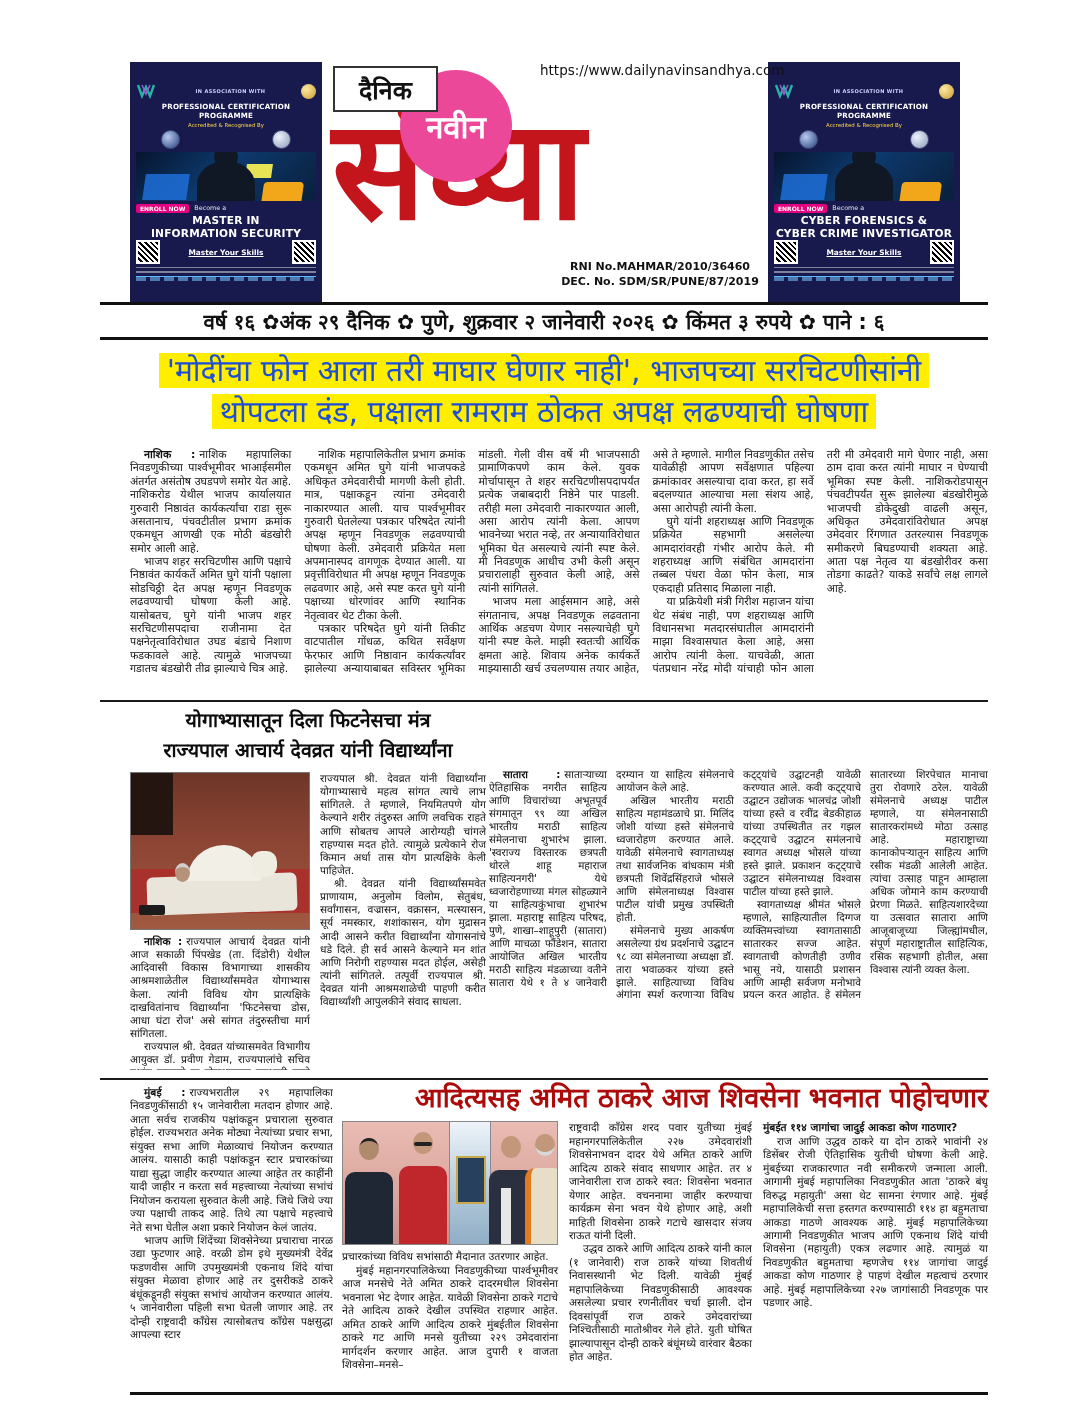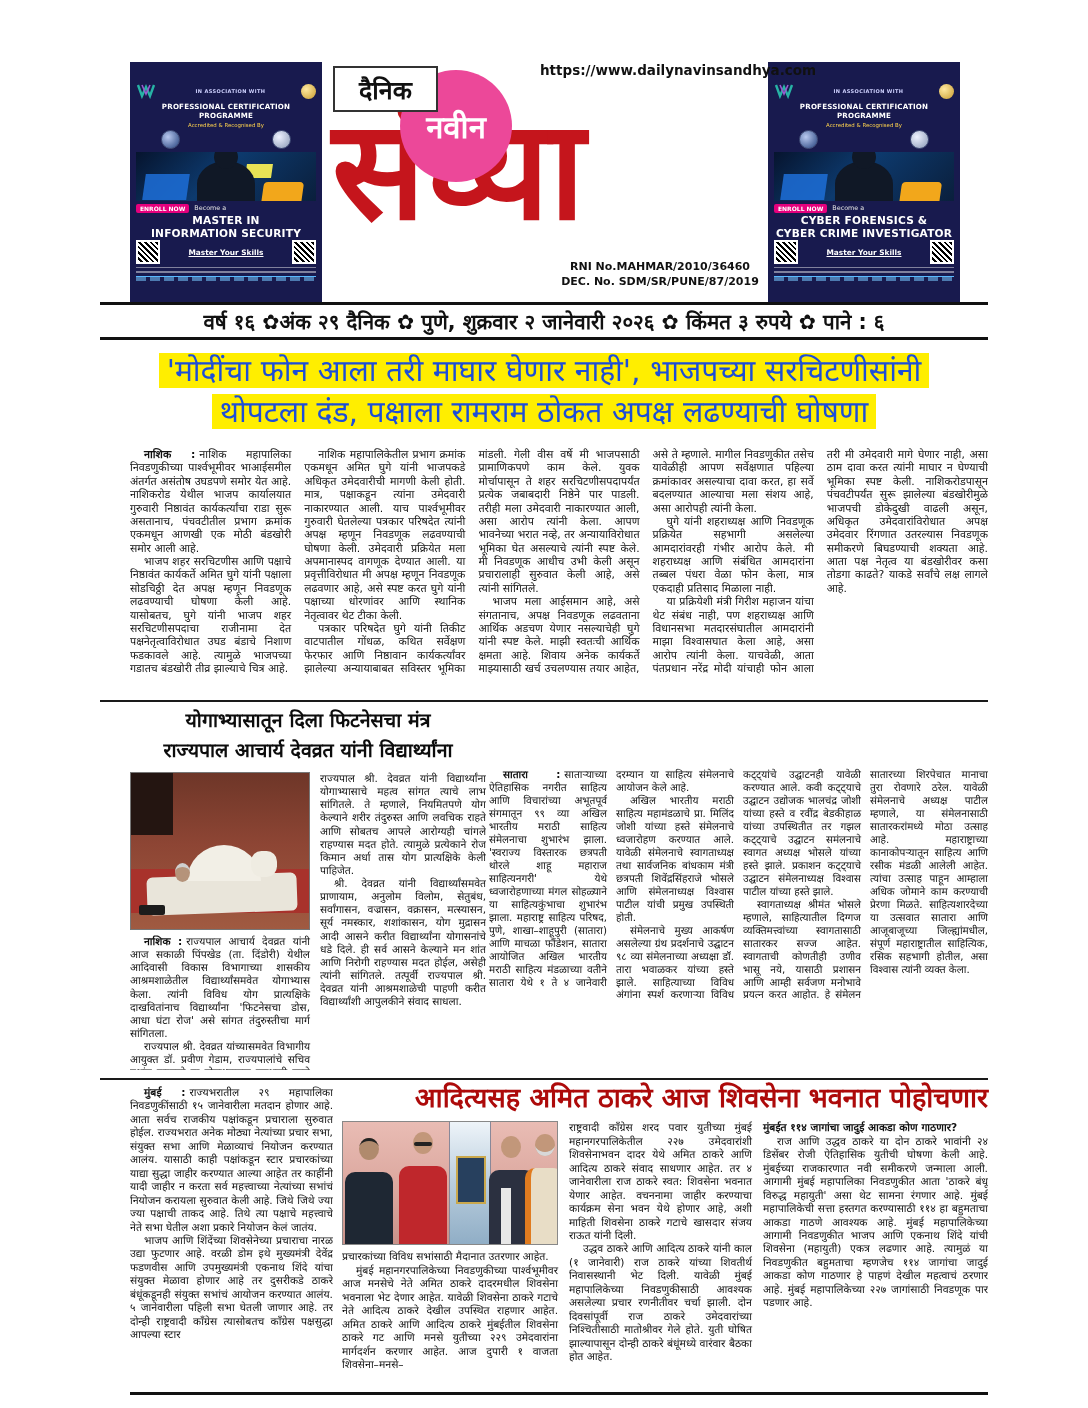--- a/index.html
+++ b/index.html
@@ -36,21 +36,21 @@
   .contactbar{width:100%;height:7px;border-top:1px solid #58b9ff;margin-top:3px;
       background:repeating-linear-gradient(90deg,rgba(120,200,255,.55) 0 10px,transparent 10px 14px);}
   
   .dainik-box{position:absolute;left:333px;top:66px;border:2px solid #333;padding:4px 24px;
       font-size:25px;font-weight:bold;color:#111;background:#fff;z-index:3;}
   .navin-circle{position:absolute;left:400px;top:70px;width:112px;height:112px;border-radius:50%;
       background:#ec4899;color:#fff;display:flex;align-items:center;justify-content:center;
       font-size:31px;font-weight:bold;z-index:2;}
   .sandhya{position:absolute;left:332px;top:88px;width:430px;font-size:138px;line-height:1.2;
       font-weight:bold;color:#c5151c;z-index:1;letter-spacing:-4px;}
-  .site-url{position:absolute;left:540px;top:62px;font-size:13.5px;font-weight:bold;color:#111;z-index:4;}
+  .site-url{position:absolute;left:540px;top:62px;font-size:13.5px;font-weight:normal;color:#111;z-index:4;}
   .rni{position:absolute;left:555px;top:260px;width:210px;text-align:center;font-size:11px;
       font-weight:bold;line-height:1.35;z-index:4;background:#fff;}
   
   .datebar{position:absolute;left:100px;top:302px;width:888px;height:38px;box-sizing:border-box;
       border-top:3px solid #111;border-bottom:3px solid #111;display:flex;align-items:center;
       justify-content:center;font-size:20.5px;font-weight:bold;}
   
   .lead-headline{position:absolute;left:100px;top:350px;width:888px;text-align:center;line-height:1.38;}
   .lead-headline .hl{background:#ffee00;color:#1d4ed8;font-weight:normal;font-size:30px;padding:0 8px;}
   .lead-body{position:absolute;left:130px;top:448px;width:858px;height:248px;column-count:5;

